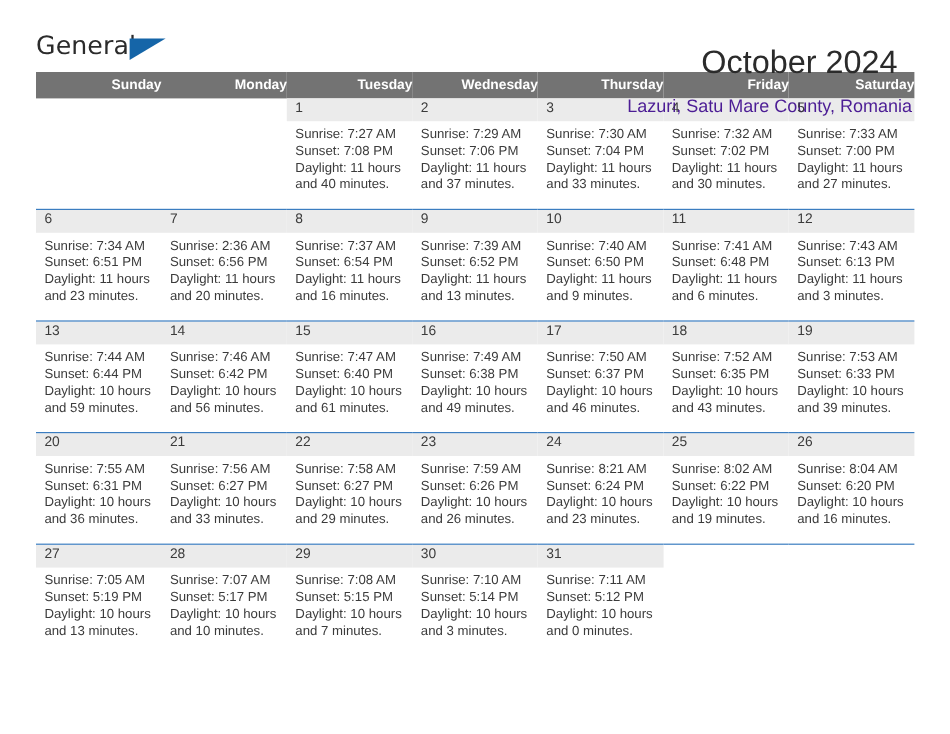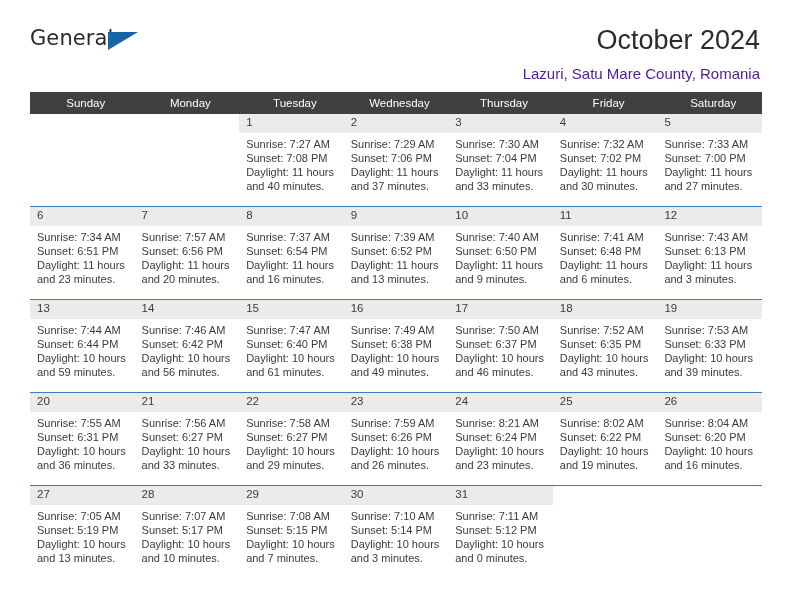--- a/index.html
+++ b/index.html
@@ -21,21 +21,21 @@
     box-sizing: border-box;
     padding: 0 30px;
   }
 
   
   .header {
     display: flex;
     align-items: flex-start;
     justify-content: space-between;
     padding-top: 26px;
-    height: 92px;
+    height: 60px;
     box-sizing: border-box;
   }
   .logo {
     position: relative;
     width: 150px;
     padding-top: 2px;
     line-height: 1;
     user-select: none;
   }
   .logo-general {
@@ -65,40 +65,40 @@
 
   .titles {
     text-align: right;
     padding-right: 2px;
   }
   .cal-title {
     font-size: 27px;
     font-weight: normal;
     color: #2b2b2b;
     line-height: 1.1;
-    margin: 0;
+    margin: 12px;
   }
   .cal-subtitle {
     font-size: 15px;
     color: #4c1d95;
     margin-top: 9px;
   }
 
   
   .calendar {
     width: 732px;
     border-collapse: collapse;
     table-layout: fixed;
   }
   .dow-row th {
-    background: #404040;
+    background: #737373;
     color: #ffffff;
-    font-weight: normal;
+    font-weight: bold;
     font-size: 11.5px;
-    text-align: center;
+    text-align: right;
     padding: 5px 0 5px 7px;
     height: 20px;
     box-sizing: border-box;
   }
 
   .week-row > td {
     vertical-align: top;
     padding: 0;
     border-top: 1px solid #3b7dc0;
   }
@@ -234,21 +234,21 @@
                 <div>Sunset: 6:51 PM</div>
                 <div>Daylight: 11 hours</div>
                 <div>and 23 minutes.</div>
               </div>
             </div>
           </td>
           <td>
             <div class="cell">
               <div class="daynum-band">7</div>
               <div class="cell-lines">
-                <div>Sunrise: 7:57 AM</div>
+                <div>Sunrise: 2:36 AM</div>
                 <div>Sunset: 6:56 PM</div>
                 <div>Daylight: 11 hours</div>
                 <div>and 20 minutes.</div>
               </div>
             </div>
           </td>
           <td>
             <div class="cell">
               <div class="daynum-band">8</div>
               <div class="cell-lines">

